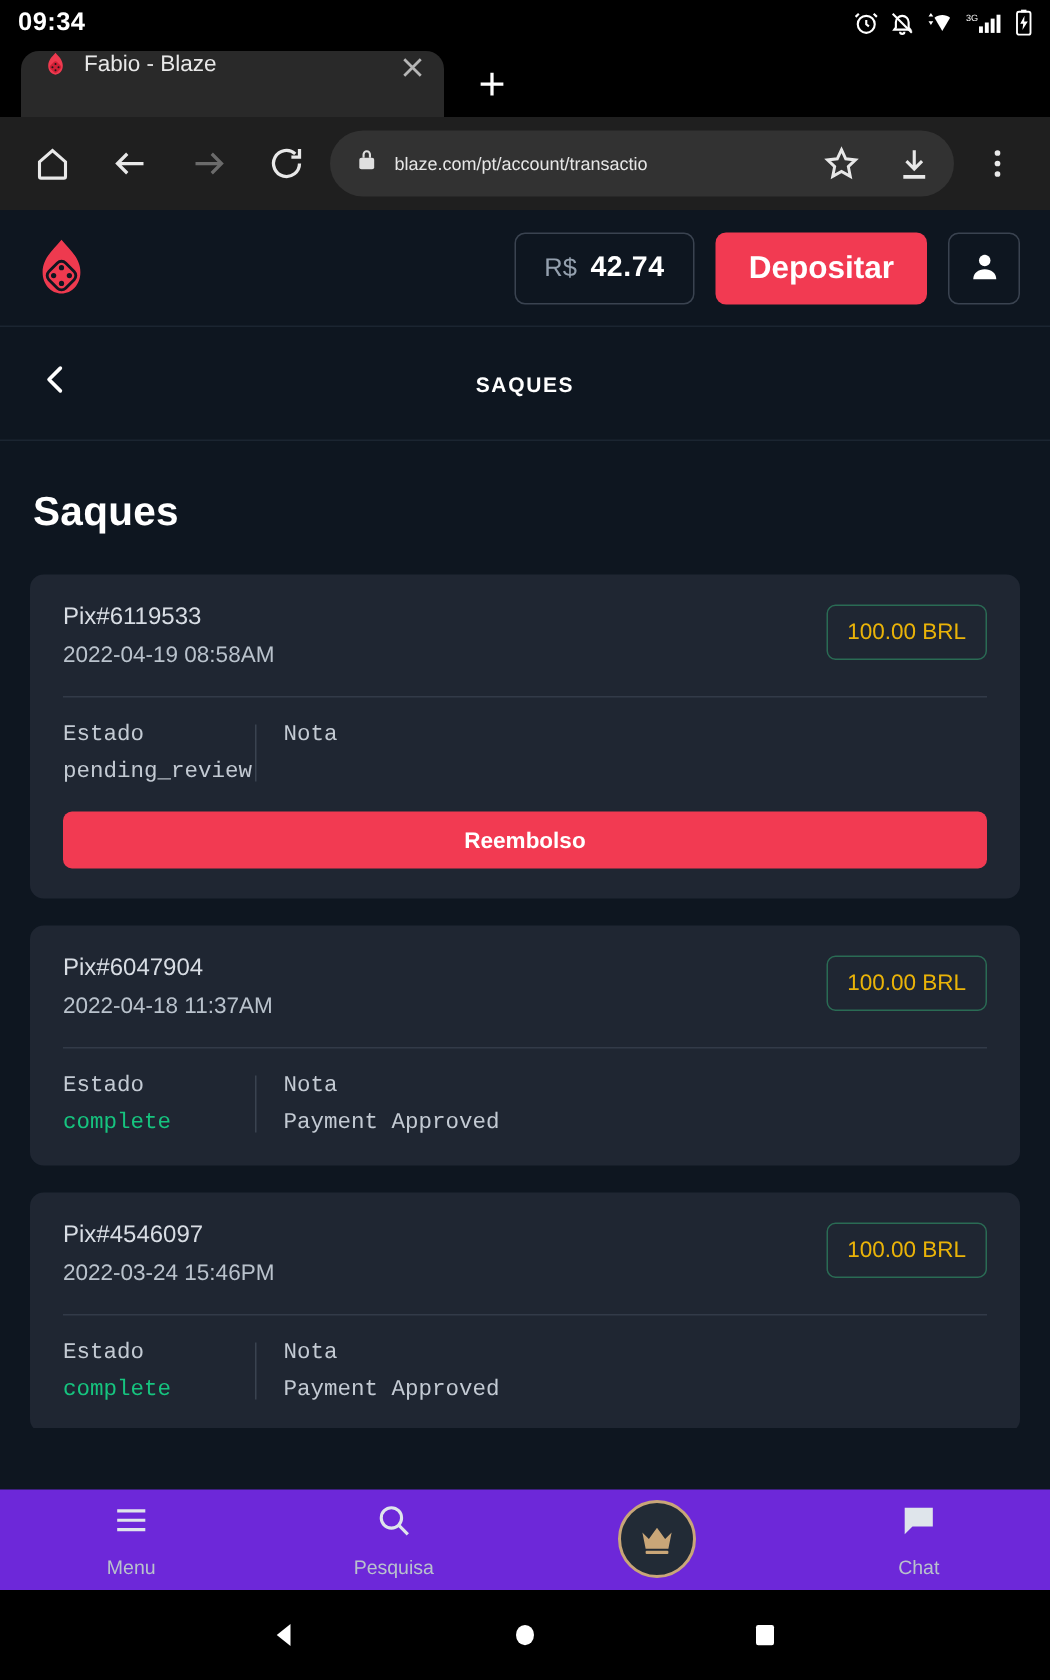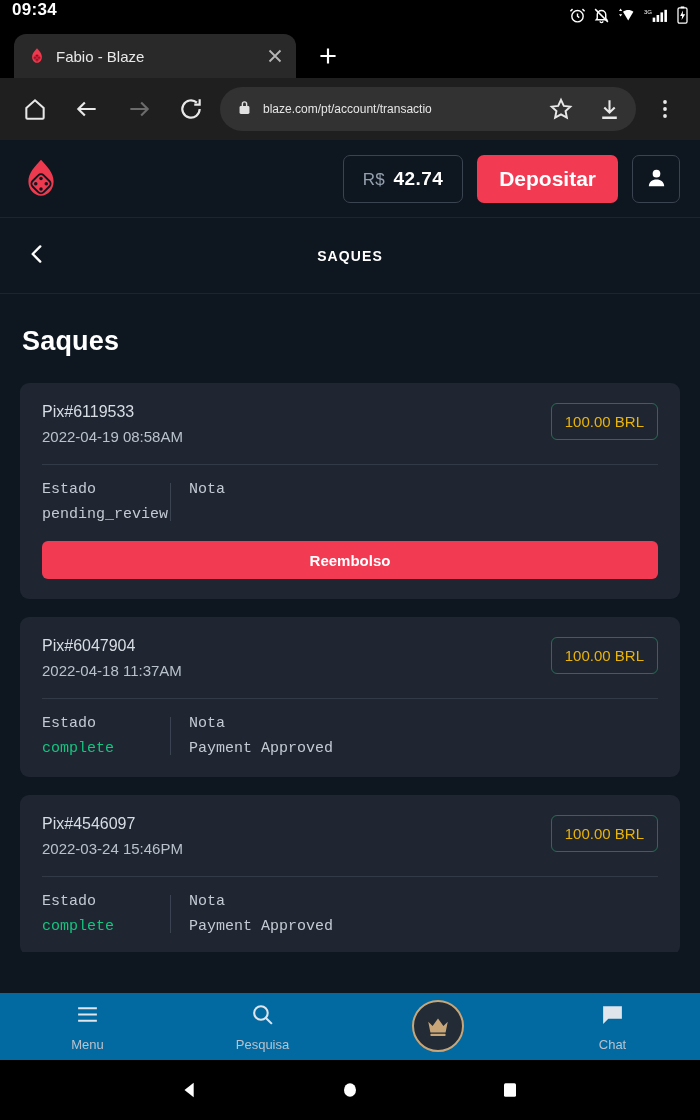--- a/index.html
+++ b/index.html
@@ -7,32 +7,32 @@
     width: 700px; height: 1120px;
     background: #000;
     font-family: "Liberation Sans", sans-serif;
     overflow: hidden;
   }
   .screen { position: relative; width: 700px; height: 1120px; background: #0e1620; }
 
   
   .statusbar {
     height: 30px; background: #000; color: #fff;
-    display: flex; justify-content: space-between;
+    display: flex; align-items: center; justify-content: space-between;
     padding: 0 12px;
   }
   .status-clock { font-size: 17px; font-weight: bold; letter-spacing: .3px; }
   .status-icons { display: flex; align-items: center; gap: 7px; }
   .status-icons svg { display: block; }
 
   
   .tabstrip { height: 48px; background: #000; display: flex; align-items: flex-end; padding-left: 14px; }
   .tab {
     width: 282px; height: 44px; background: #292929; color: #e8e8e8;
-    border-radius: 12px 12px 0 0; display: flex; align-items: center;
+    border-radius: 12px 12px 0 0; display: flex; align-items: flex-start;
     padding: 0 10px 0 14px; gap: 10px;
   }
   .tab-favicon { width: 18px; height: 18px; flex: 0 0 18px; }
   .tab-title { flex: 1; font-size: 15px; white-space: nowrap; overflow: hidden; text-overflow: ellipsis; }
   .tab-close { width: 22px; height: 22px; flex: 0 0 22px; opacity: .85; }
   .tab-new { width: 44px; height: 44px; display: flex; align-items: center; justify-content: center; margin-left: 10px; }
 
   
   .toolbar { height: 62px; background: #1f1f1f; display: flex; align-items: center; padding: 0 12px; gap: 6px; }
   .tb-btn { width: 46px; height: 46px; display: flex; align-items: center; justify-content: center; flex: 0 0 46px; }
@@ -101,21 +101,21 @@
   .meta-value.pending { color: #c3cad3; }
   .refund-btn {
     display: block; width: 100%; margin-top: 18px; height: 38px;
     background: #f23a52; color: #fff; border: none; border-radius: 6px;
     font-size: 15px; font-weight: bold; font-family: inherit; cursor: pointer;
   }
 
   
   .bottom-nav {
     position: absolute; left: 0; right: 0; bottom: 60px; height: 67px;
-    background: #0369a1; display: flex; align-items: center;
+    background: #6d28d9; display: flex; align-items: center;
   }
   .nav-item {
     flex: 1; display: flex; flex-direction: column; align-items: center;
     justify-content: center; gap: 6px; height: 100%;
   }
   .nav-label { color: #b9c2cc; font-size: 13px; }
   .nav-crown-wrap {
     width: 52px; height: 52px; border: 2px solid #c9a678; border-radius: 50%;
     display: flex; align-items: center; justify-content: center; background: #222b36;
     margin-top: -2px;

